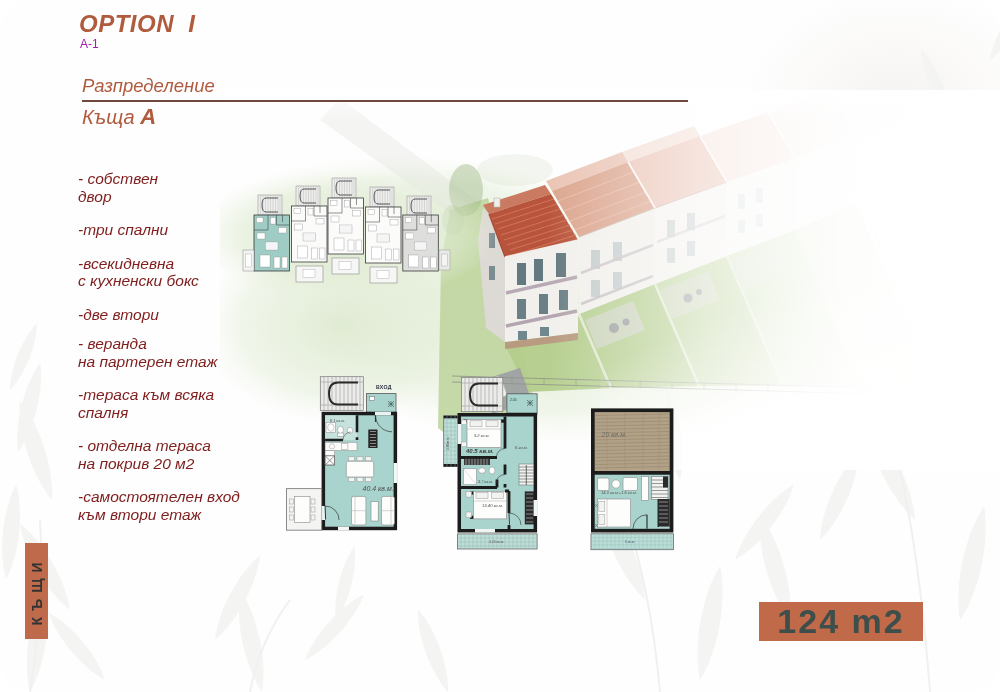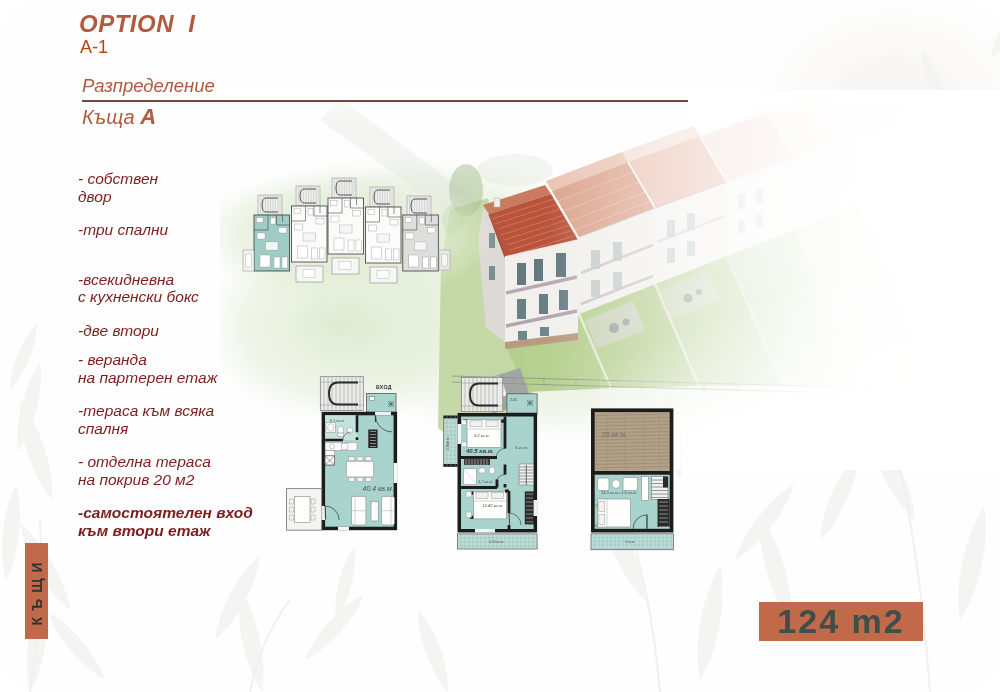--- a/index.html
+++ b/index.html
@@ -343,37 +343,37 @@
     <rect x="219" y="160" width="11" height="20" fill="#e9e9e8" stroke="#999" stroke-width="0.5"></rect>
     <rect x="221.5" y="164" width="6" height="12" fill="#f5f5f4" stroke="#999" stroke-width="0.35"></rect>
 
     <rect x="0" y="0" width="780" height="380" fill="url(#fadeR)"></rect>
     <rect x="380" y="0" width="400" height="380" fill="url(#fadeBR)"></rect>
     <rect x="0" y="0" width="780" height="34" fill="url(#fadeT)" opacity="0.85"></rect>
   </svg>
 
   <div class="abs terr" style="left:79px;top:10px;font-size:24px;font-weight:bold;font-style:italic;letter-spacing:0.5px;">OPTION&nbsp; I</div>
 
-  <div class="abs" style="left:80px;top:37px;font-size:18px;color:#c2410c;">А-1</div>
+  <div class="abs" style="left:80px;top:37px;font-size:12px;color:#a21caf;">А-1</div>
 
   <div class="abs terr" style="left:82px;top:75px;font-size:18.5px;font-style:italic;">Разпределение</div>
 
   <div class="abs" style="left:82px;top:100px;width:606px;height:1.5px;background:#6d4a3c;"></div>
 
   <div class="abs terr" style="left:82px;top:104px;font-size:20px;font-style:italic;">Къща <b style="font-size:22px;">А</b></div>
 
   <div class="abs" style="left:78px;top:170px;width:180px;font-size:15.5px;font-style:italic;color:#7f1d1d;line-height:17.5px;">
     <div>- собствен<br>двор</div>
     <div style="margin-top:16px;">-три спални</div>
-    <div style="margin-top:32px;">-всекидневна<br>с кухненски бокс</div>
+    <div style="margin-top:16px;">-всекидневна<br>с кухненски бокс</div>
     <div style="margin-top:16px;">-две втори</div>
     <div style="margin-top:12px;">- веранда<br>на партерен етаж</div>
     <div style="margin-top:16px;">-тераса към всяка<br>спалня</div>
     <div style="margin-top:16px;">- отделна тераса<br>на покрив 20 м2</div>
-    <div style="margin-top:16px;font-weight:bold;">-самостоятелен вход<br>към втори етаж</div>
+    <div style="margin-top:16px;">-самостоятелен вход<br>към втори етаж</div>
   </div>
 
   <svg class="abs" style="left:280px;top:360px;" width="145" height="185" viewBox="0 0 145 185">
 
     <g>
       <rect x="40.3" y="16.7" width="43" height="33.8" fill="#ebebe9" stroke="#777" stroke-width="0.7"></rect>
       <g stroke="#9a9a9a" stroke-width="0.6">
         <line x1="44" y1="16.7" x2="44" y2="50.5"></line>
           <line x1="48" y1="16.7" x2="48" y2="50.5"></line>
         <line x1="52" y1="16.7" x2="52" y2="50.5"></line>

